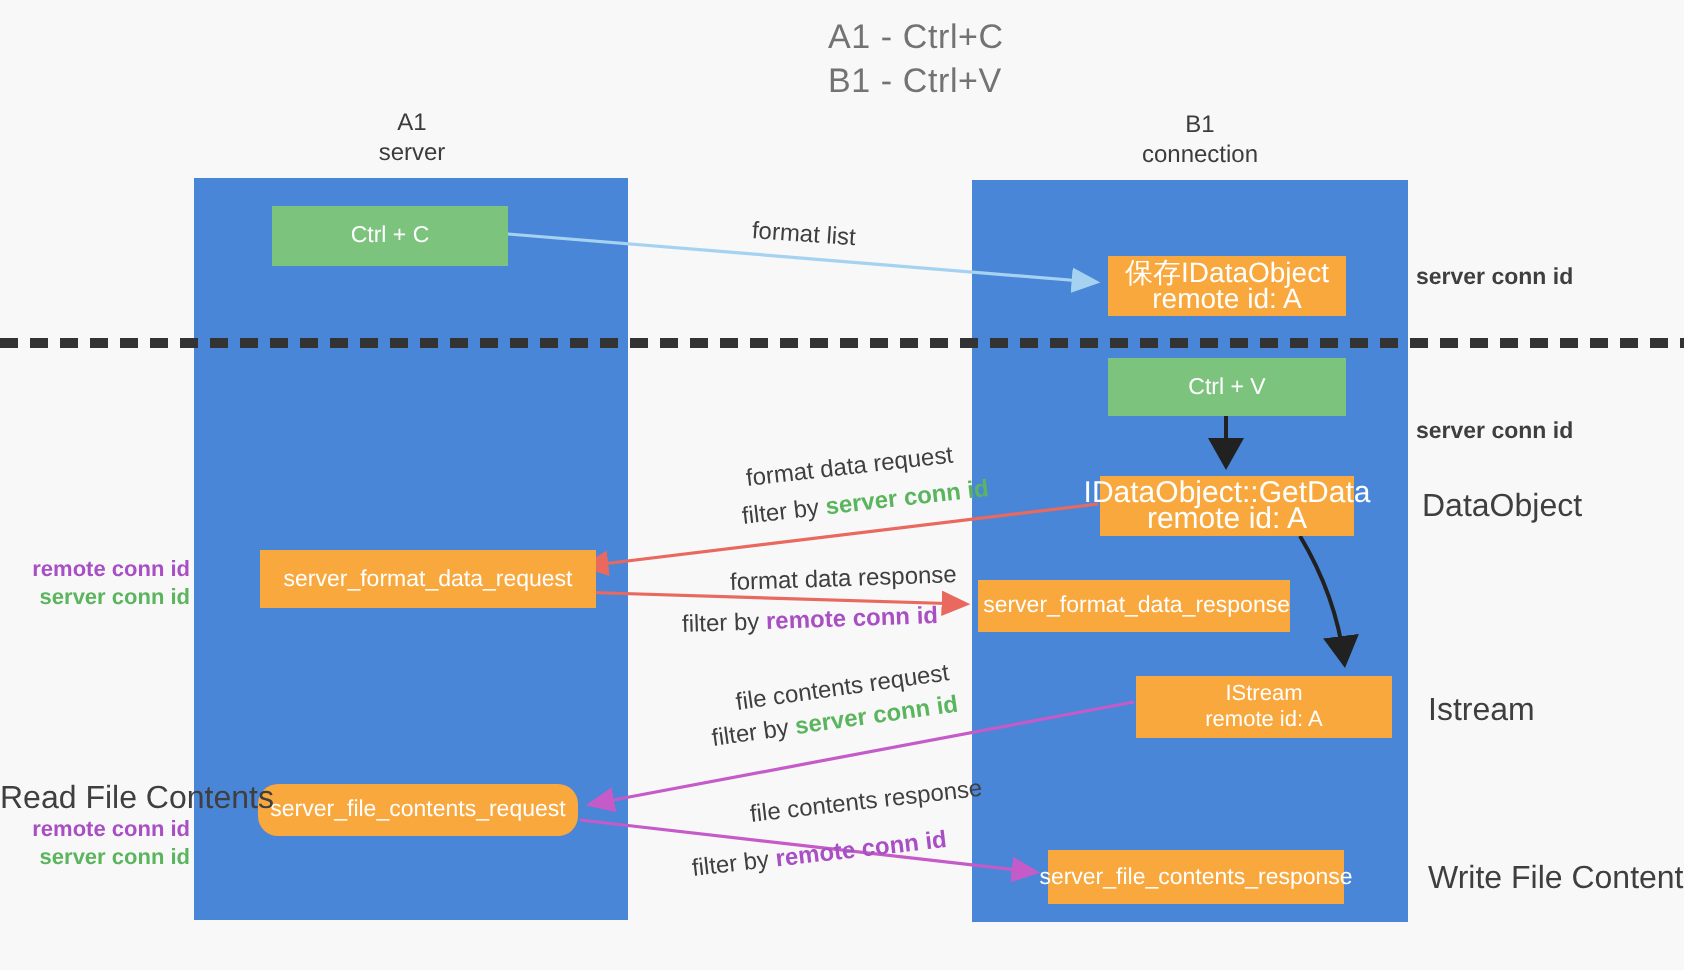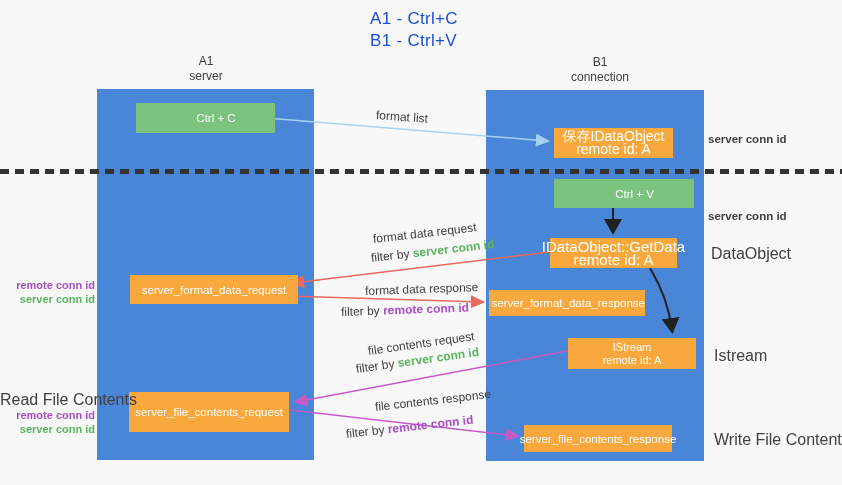--- a/index.html
+++ b/index.html
@@ -9,35 +9,36 @@
   }
   #stage{
     position:relative;
     width:842px;height:485px;
     background:#f8f8f8;
     overflow:hidden;
     color:#3f3f3f;
   }
   .abs{position:absolute;}
   .title{
-    font-size:17px;line-height:22px;color:#1d4ed8;
+    font-size:17px;line-height:22px;color:#737373;
     letter-spacing:0.3px;
+    margin-left:44px;
   }
   .col{
     background:#4a86d8;
   }
   .col-header{
     font-size:12px;line-height:15px;text-align:center;color:#3c3c3c;
   }
   .node{
     display:flex;flex-direction:column;align-items:center;justify-content:center;
     color:#fff;text-align:center;
     font-size:11.5px;line-height:14px;
   }
-  .node.green{background:#7cc47e;padding-left:21px;}
+  .node.green{background:#7cc47e;}
   .node.orange{background:#f9a83e;}
   .mono-line{white-space:nowrap;}
   .divider{
     height:5px;
     background:repeating-linear-gradient(90deg,#333 0,#333 9px,transparent 9px,transparent 15px);
   }
   .arrow-label{
     font-size:12px;color:#3f3f3f;white-space:nowrap;
     transform-origin:left center;
   }
@@ -94,21 +95,21 @@
     <line x1="567" y1="351" x2="296" y2="402" stroke="#c45bc8" stroke-width="1.6" marker-end="url(#m-mag)"></line>
     <line x1="290" y1="410" x2="517" y2="436" stroke="#c45bc8" stroke-width="1.6" marker-end="url(#m-mag)"></line>
   </svg>
 
   <div class="abs node green" style="left:136px;top:103px;width:118px;height:30px;">
     <span class="mono-line">Ctrl + C</span>
   </div>
   <div class="abs node orange" style="left:130px;top:275px;width:168px;height:29px;">
     <span class="mono-line">server_format_data_request</span>
   </div>
-  <div class="abs node orange" style="left:129px;top:392px;width:160px;height:40px;">
+  <div class="abs node orange" style="left:129px;top:392px;width:160px;height:26px;border-radius:10px;">
     <span class="mono-line">server_file_contents_request</span>
   </div>
 
   <div class="abs node orange" style="left:554px;top:128px;width:119px;height:30px;font-size:14px;line-height:13px;">
     <span class="mono-line">保存IDataObject</span>
     <span class="mono-line">remote id: A</span>
   </div>
   <div class="abs node green" style="left:554px;top:179px;width:119px;height:29px;">
     <span class="mono-line">Ctrl + V</span>
   </div>

